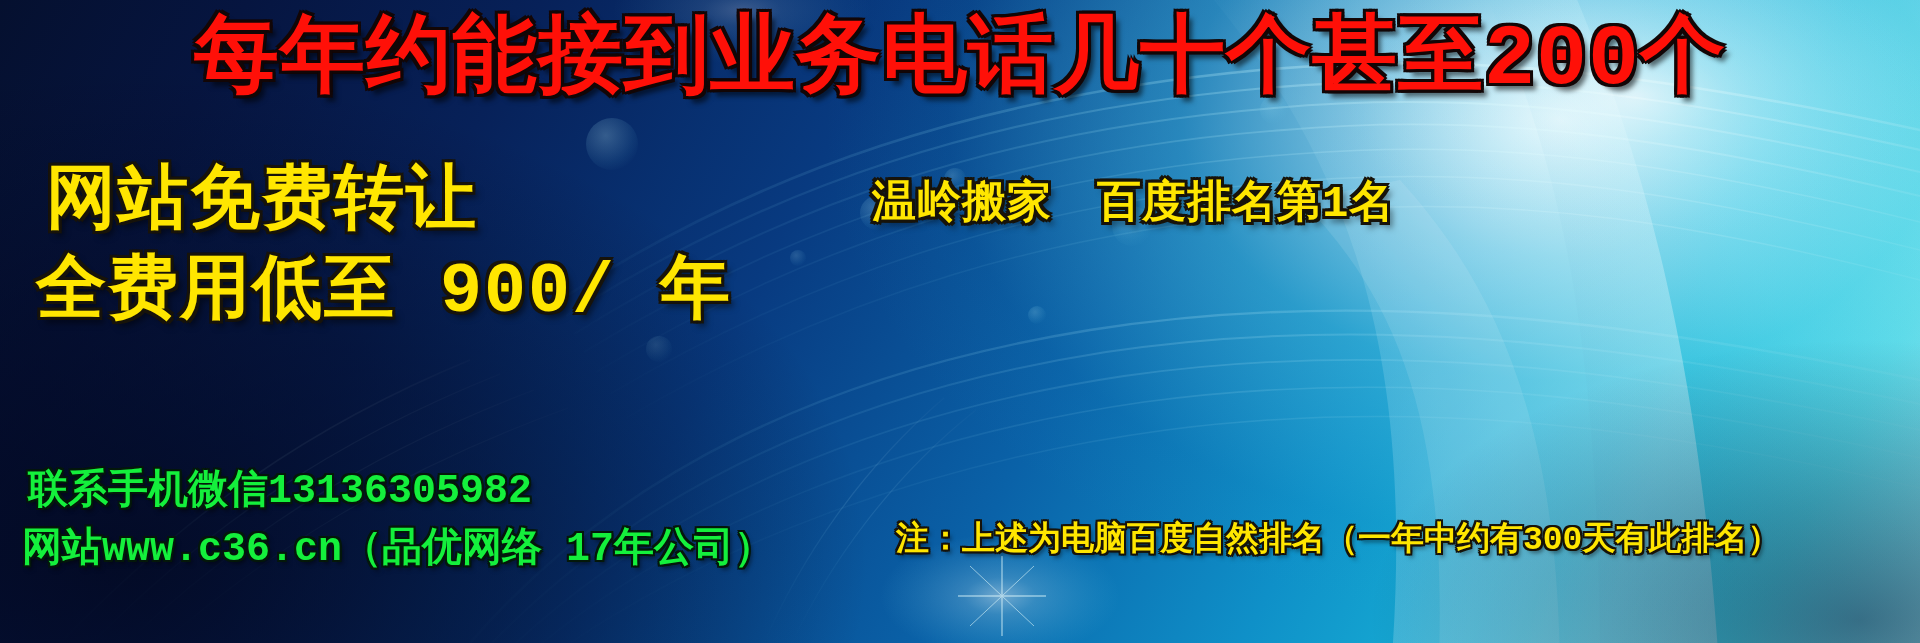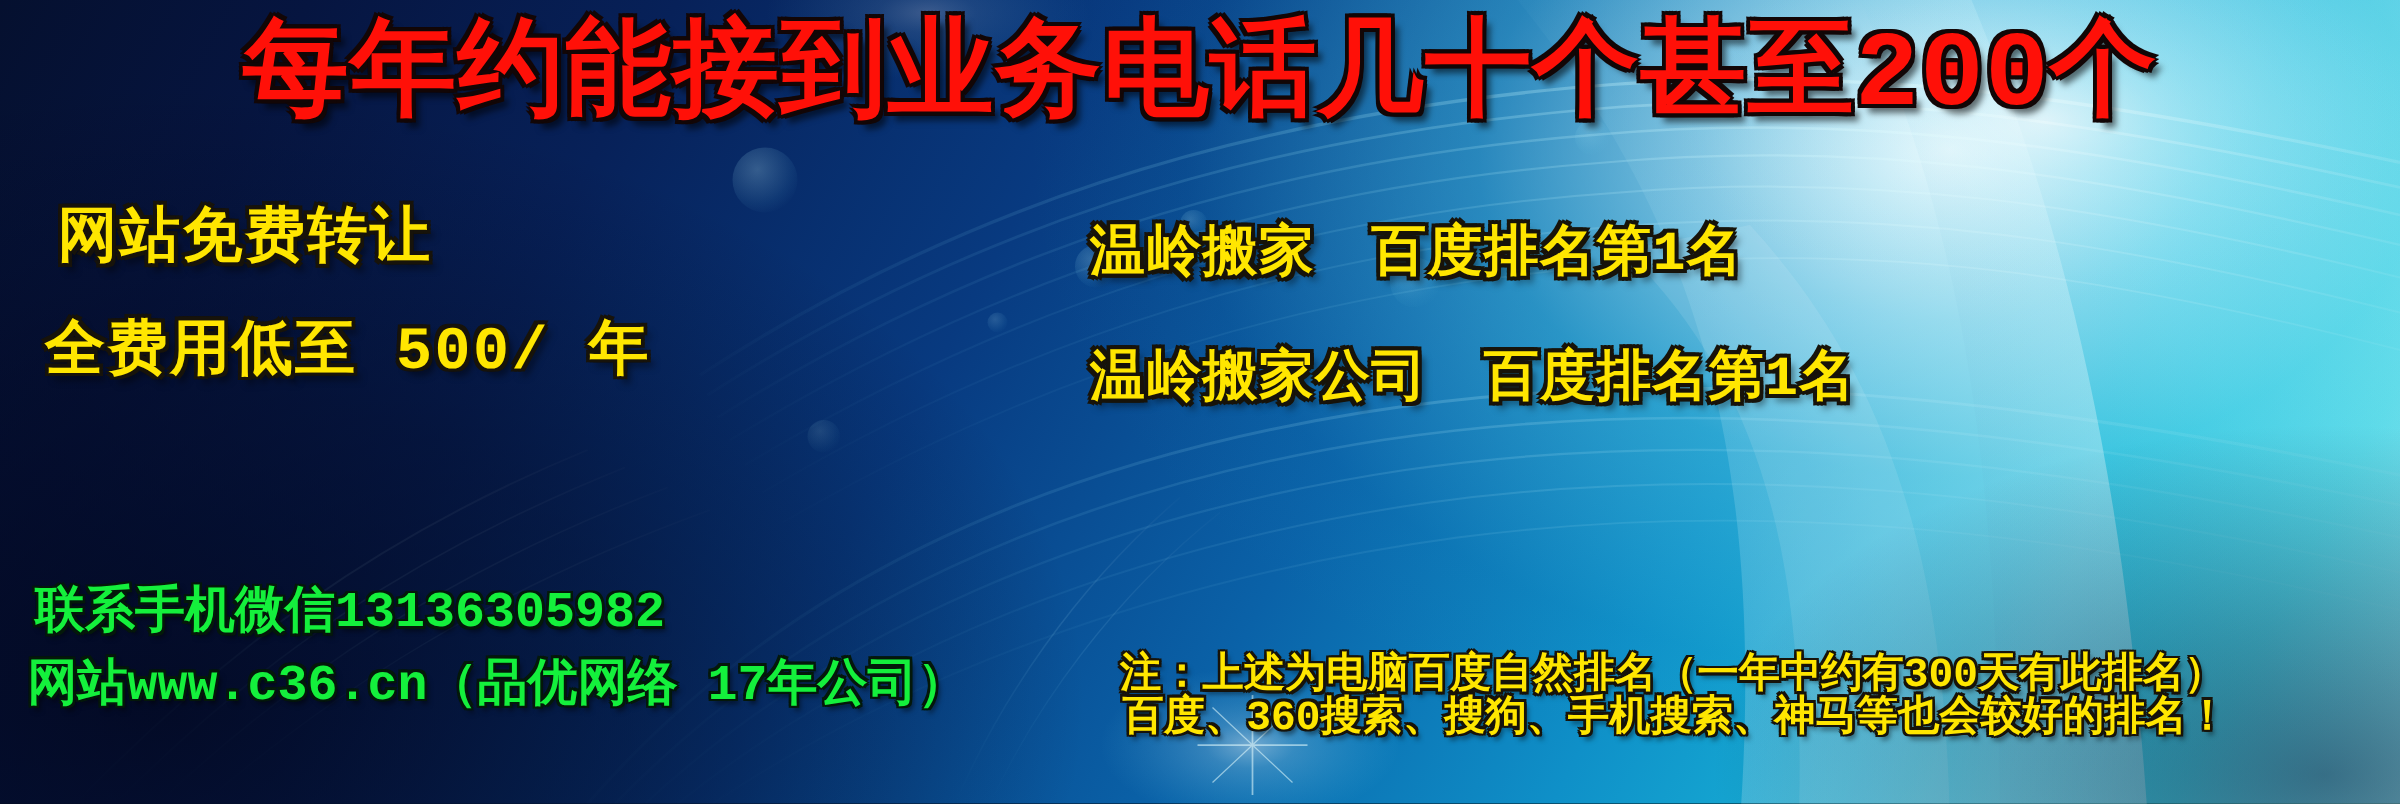--- a/index.html
+++ b/index.html
@@ -55,21 +55,21 @@
     font-weight: bold;
     color: #ff1008;
     letter-spacing: 1px;
     text-shadow:
       -3px -3px 0 #120606, 3px -3px 0 #120606, -3px 3px 0 #120606, 3px 3px 0 #120606,
        0px -3px 0 #120606, 0px 3px 0 #120606, -3px 0px 0 #120606, 3px 0px 0 #120606,
        6px 7px 5px rgba(0,0,0,0.55);
   }
 
   .yellow-big {
-    font-size: 48px;
+    font-size: 70px;
     font-weight: bold;
     color: #ffe600;
     letter-spacing: 2px;
     text-shadow:
       -3px -3px 0 #17130a, 3px -3px 0 #17130a, -3px 3px 0 #17130a, 3px 3px 0 #17130a,
        0px -3px 0 #17130a, 0px 3px 0 #17130a, -3px 0px 0 #17130a, 3px 0px 0 #17130a,
        5px 6px 6px rgba(0,0,0,0.5);
   }
   #offer-line-1 { top: 168px; left: 46px; }
   #offer-line-2 { top: 258px; left: 36px; }
@@ -203,24 +203,22 @@
   <div class="bokeh" style="left:1028px; top:306px; width:18px; height:18px; opacity:0.35;"></div>
   <div class="bokeh" style="left:646px; top:336px; width:26px; height:26px; opacity:0.28;"></div>
   <div class="bokeh" style="left:790px; top:250px; width:16px; height:16px; opacity:0.30;"></div>
   <div class="bokeh" style="left:1260px; top:96px; width:28px; height:28px; opacity:0.25;"></div>
 
   <div id="vignette"></div>
 
   <div class="layer headline">每年约能接到业务电话几十个甚至200个</div>
 
   <div class="layer yellow-big" id="offer-line-1">网站免费转让</div>
-  <div class="layer yellow-big" id="offer-line-2">全费用低至 500/ 年</div>
+  <div class="layer yellow-big" id="offer-line-2">全费用低至 900/ 年</div>
 
   <div class="layer yellow-rank" id="rank-line-1">温岭搬家　百度排名第1名</div>
-  <div class="layer yellow-rank" id="rank-line-2">温岭搬家公司　百度排名第1名</div>
 
   <div class="layer green-contact" id="contact-phone">联系手机微信13136305982</div>
   <div class="layer green-contact" id="contact-site">网站www.c36.cn（品优网络 17年公司）</div>
 
   <div class="layer yellow-note" id="note-line-1">注：上述为电脑百度自然排名（一年中约有300天有此排名）</div>
-  <div class="layer yellow-note" id="note-line-2">百度、360搜索、搜狗、手机搜索、神马等也会较好的排名！</div>
 
 </div>
 
 </body></html>

